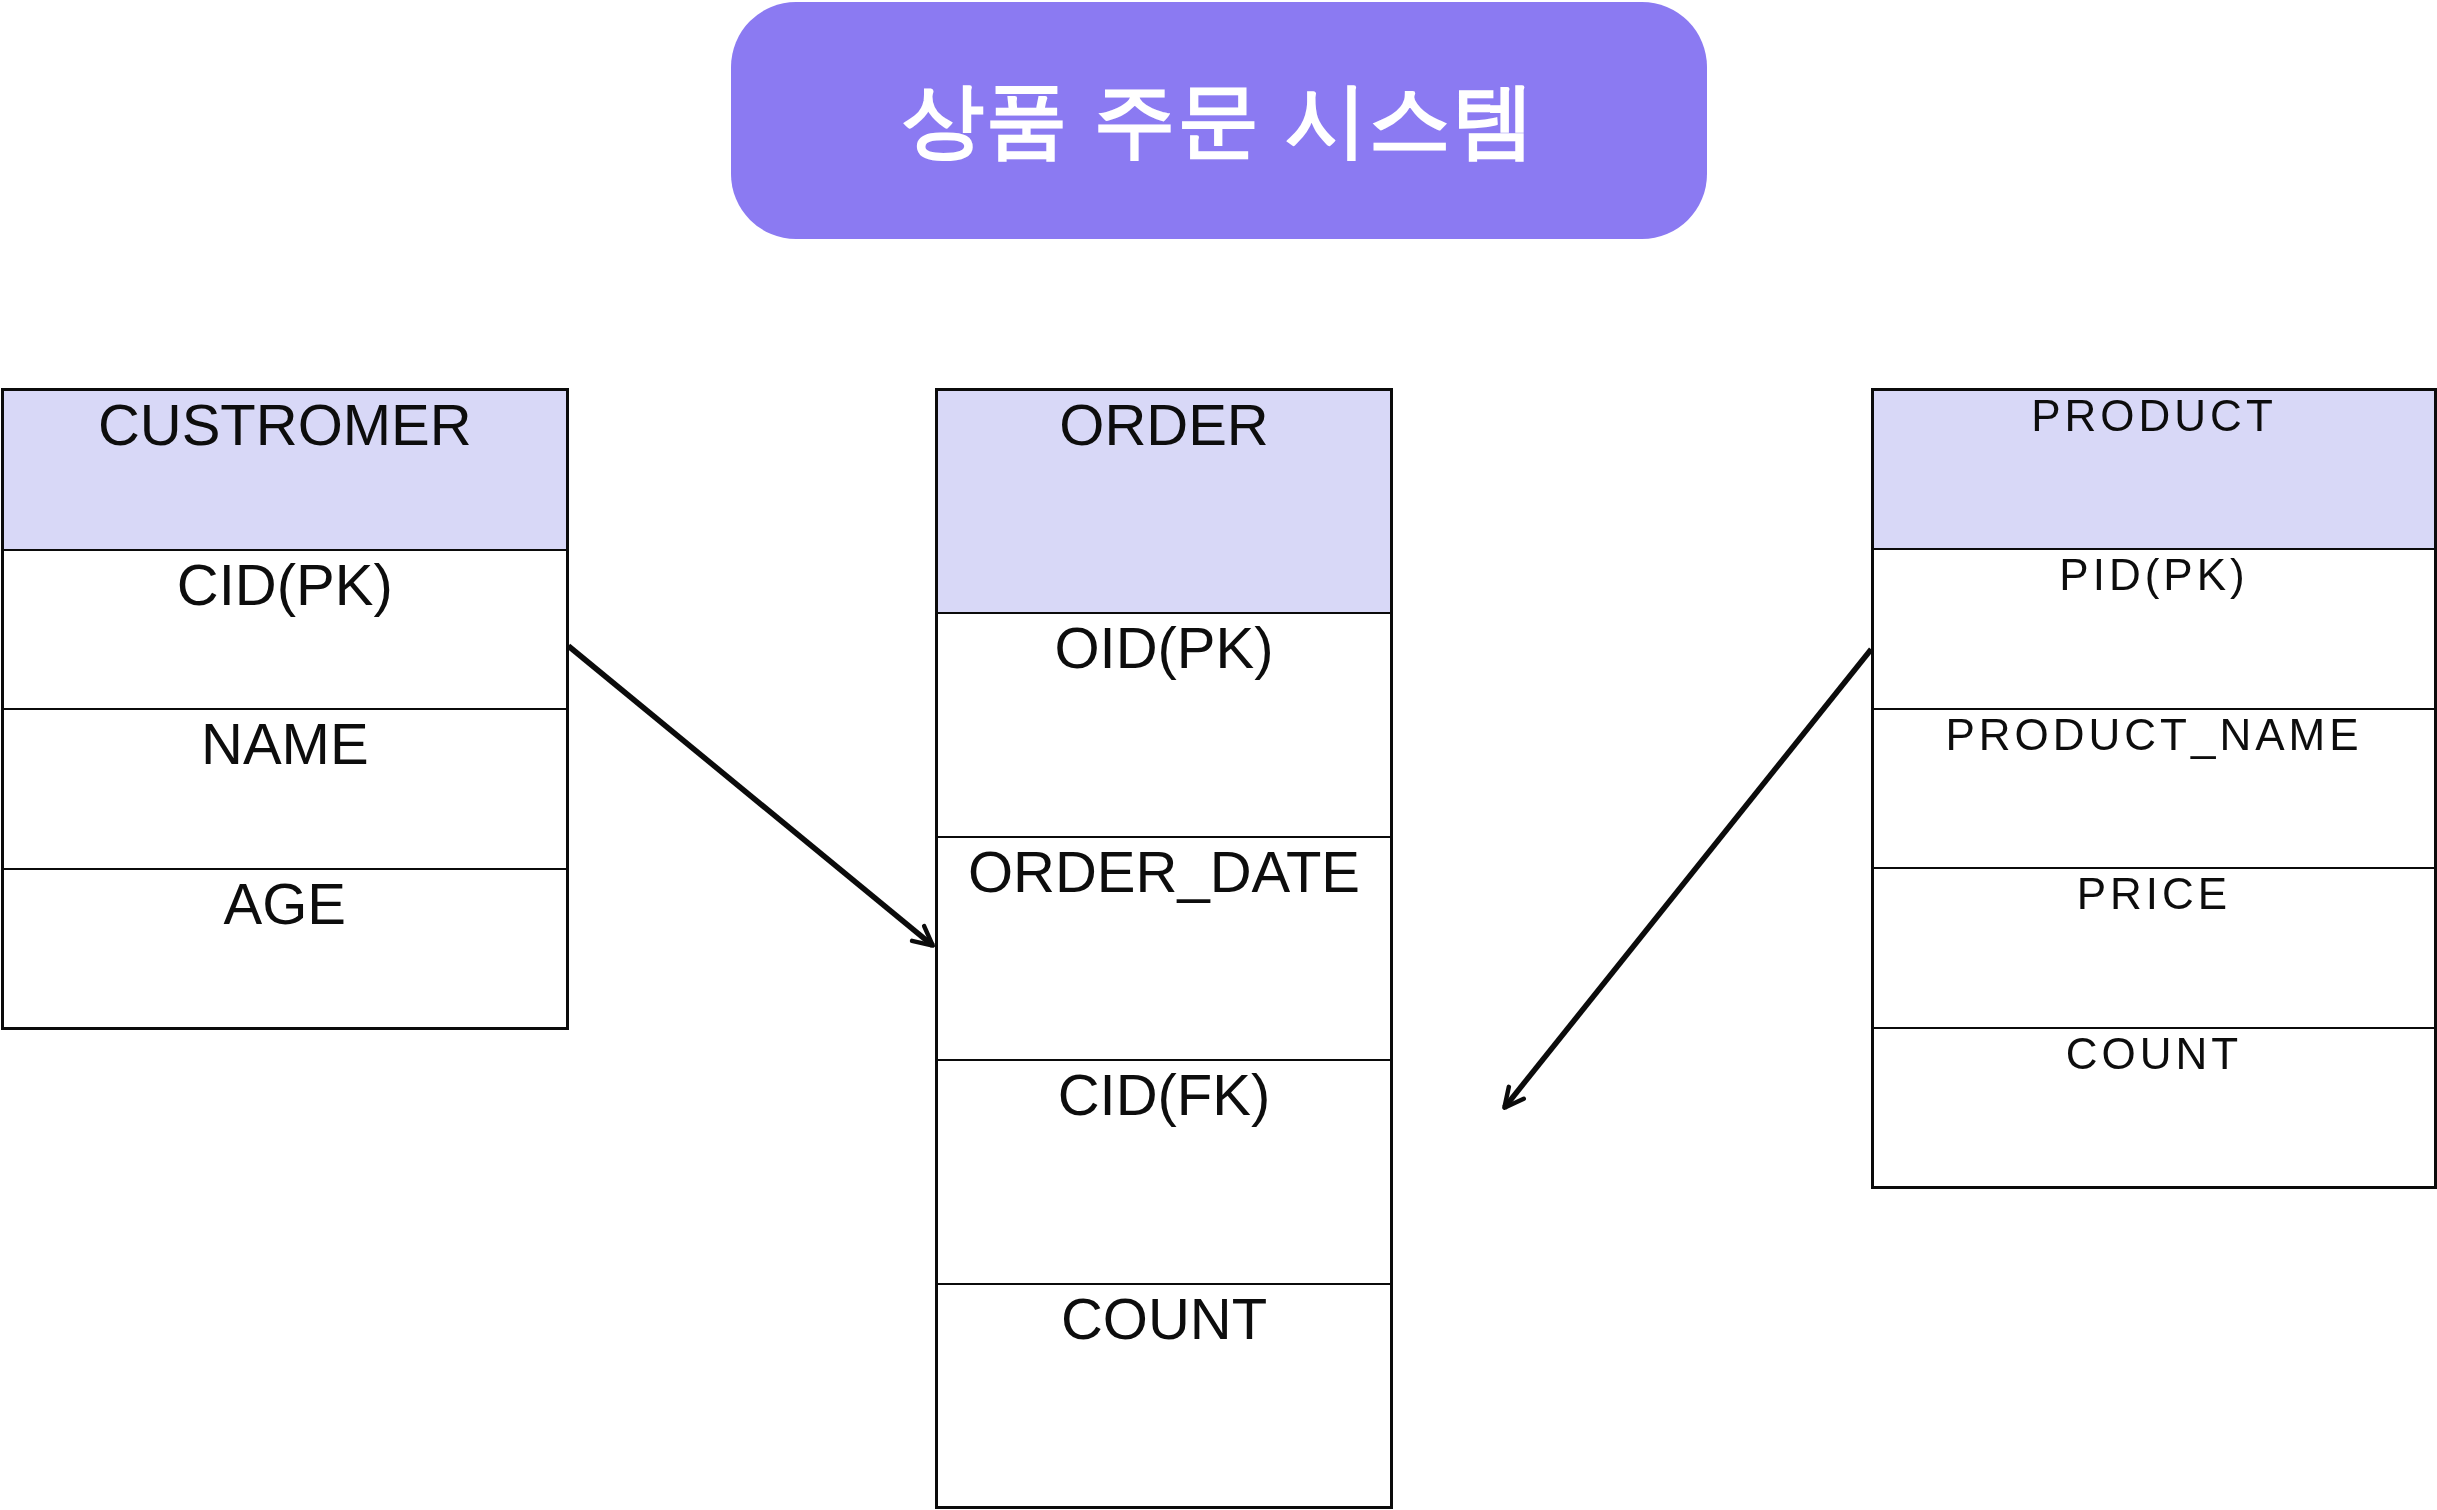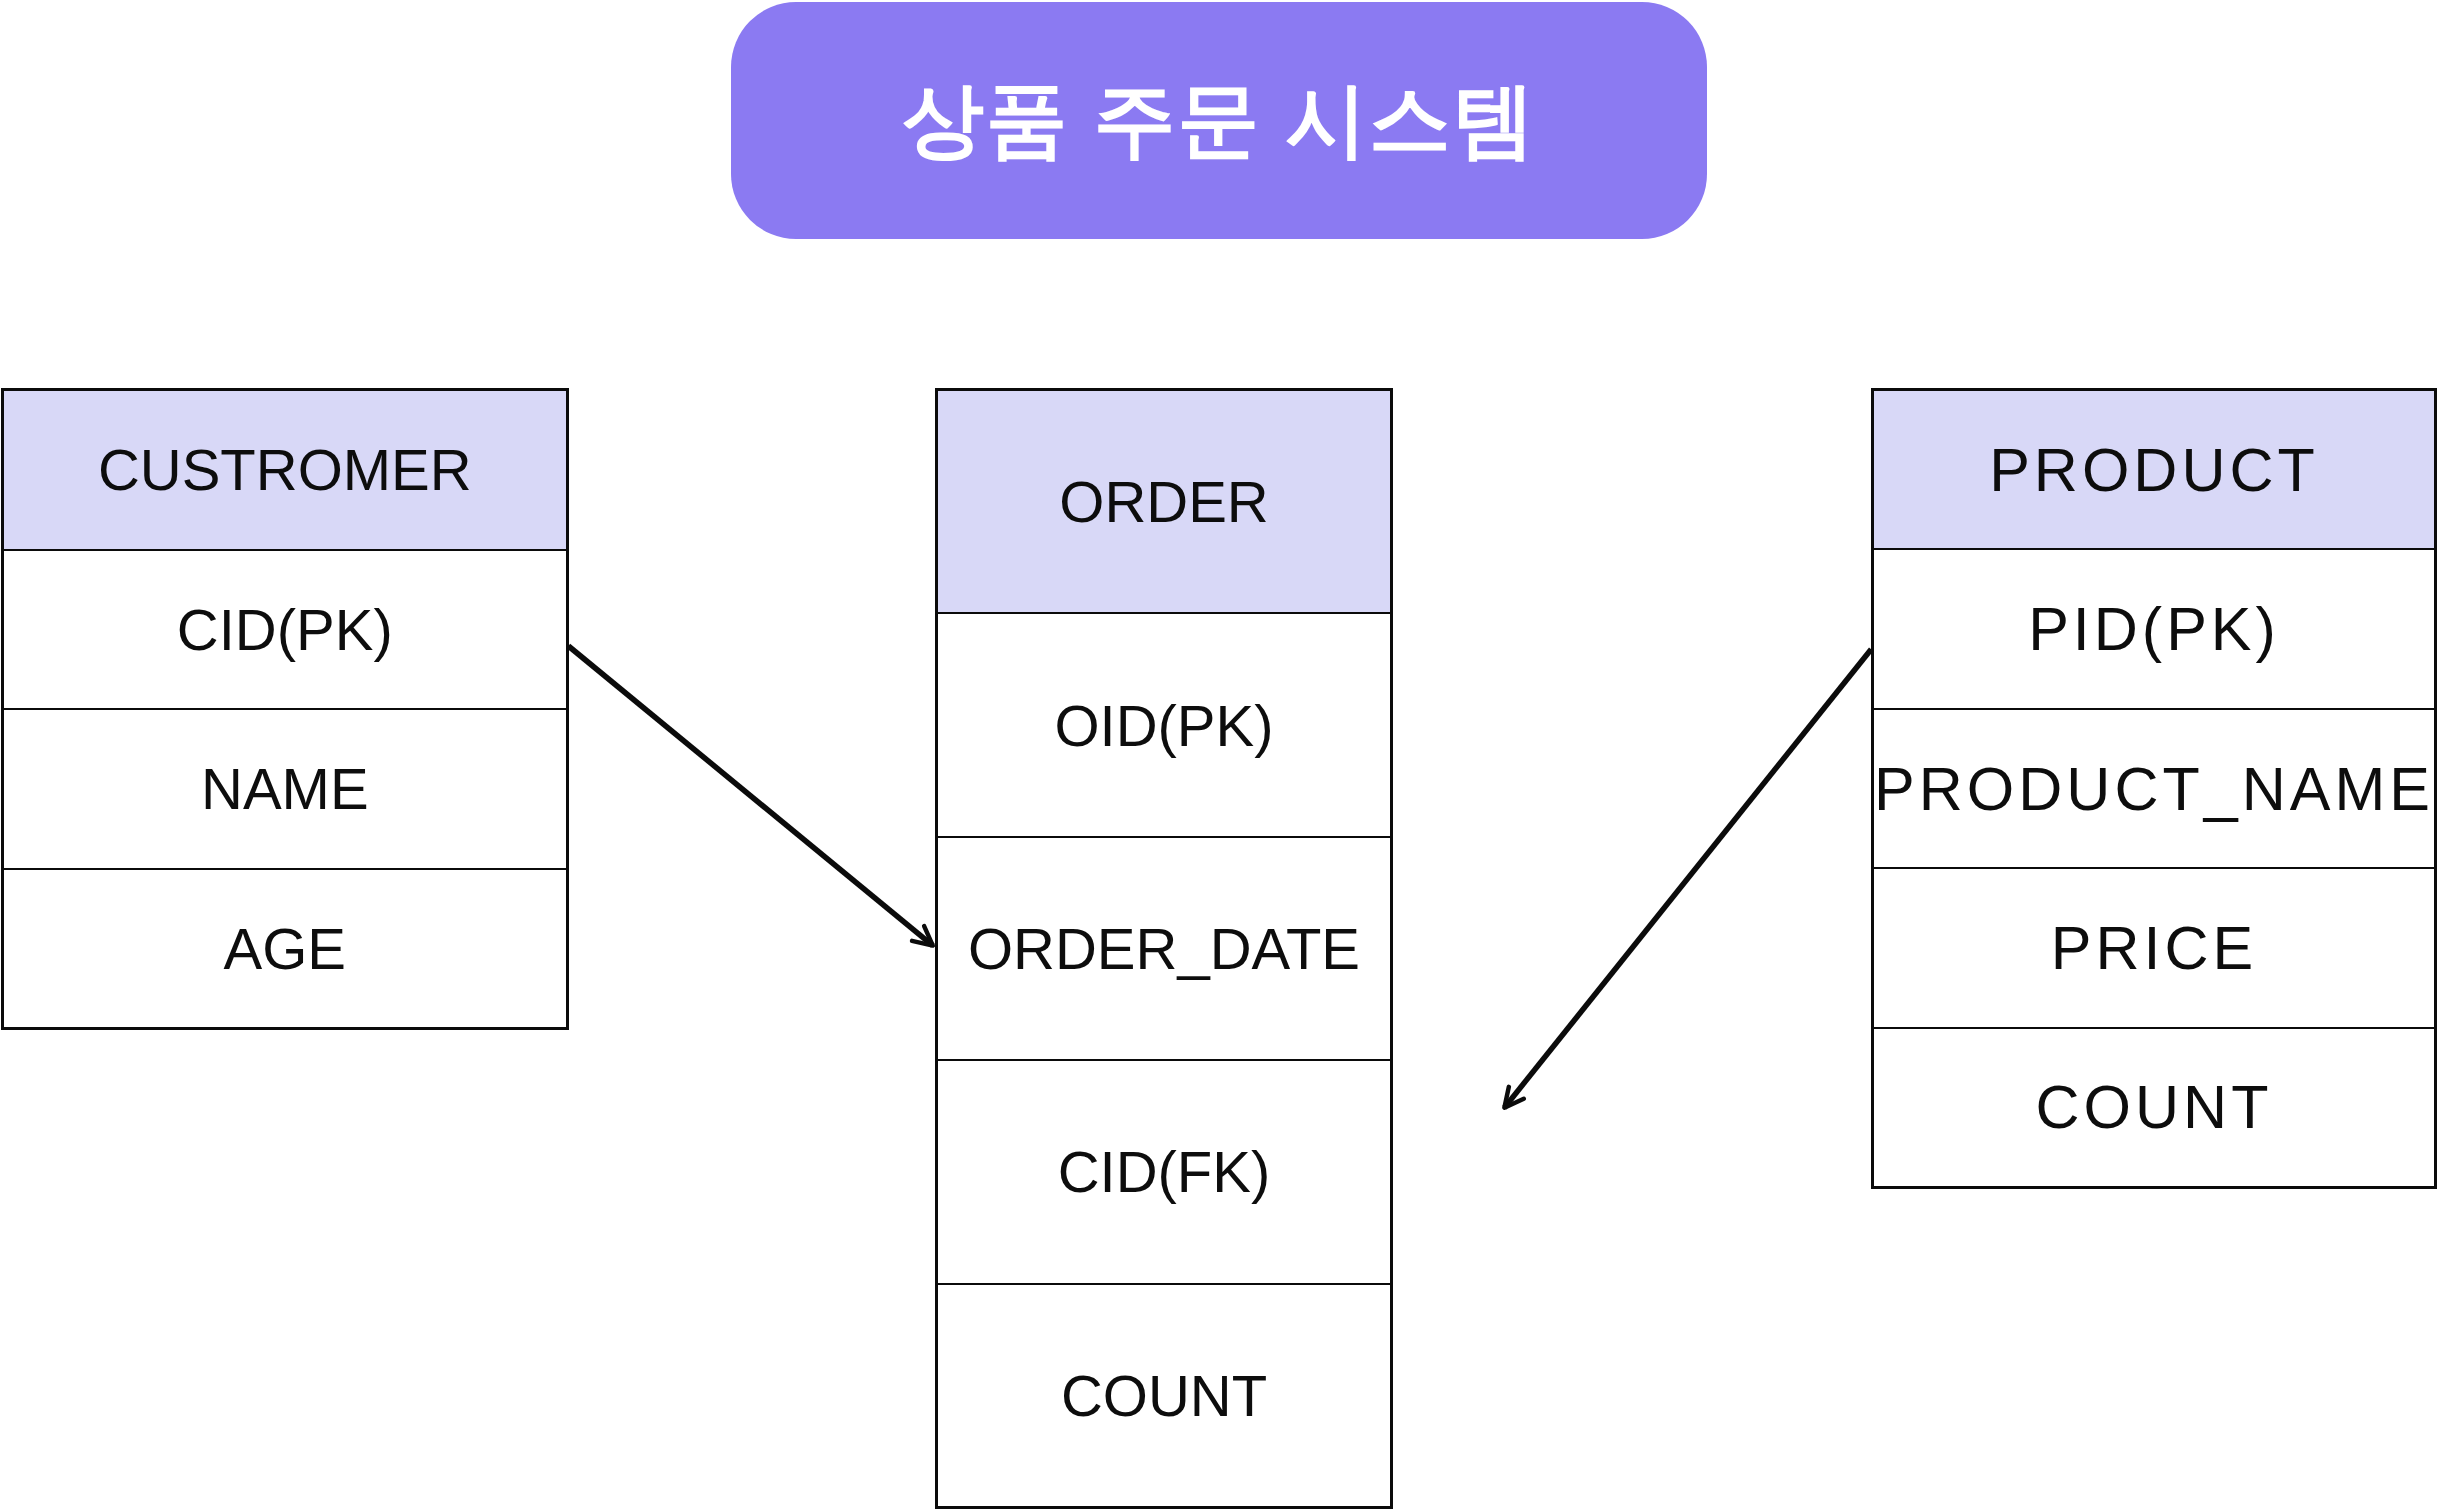--- a/index.html
+++ b/index.html
@@ -42,34 +42,34 @@
   .etable{
     position:absolute;
     display:flex;
     flex-direction:column;
     border:3.2px solid var(--border);
     background:var(--row-bg);
   }
   .etable .row{
     flex:1;
     display:flex;
-    align-items:center;
+    align-items:flex-start;
     justify-content:center;
     border-top:2.4px solid var(--border);
     background:var(--row-bg);
     color:var(--text);
     font-size:58px;
     white-space:nowrap;
   }
   .etable .row:first-child{border-top:none;}
   .etable .thead{background:var(--header-bg);}
   #t-customer{left:0.8px;  top:388px; width:568px; height:642px;}
   #t-order   {left:935px;top:388px; width:458px; height:1121px;}
   #t-product {left:1871px;top:388px; width:566px; height:801px;}
-  #t-product .row{letter-spacing:4px;font-size:61px;}
+  #t-product .row{letter-spacing:4px;font-size:44px;}
   
   .arrows{
     position:absolute;
     left:0;top:0;
     width:2438px;height:1511px;
     pointer-events:none;
   }
   .arrow-line{
     stroke:var(--arrow);
     stroke-width:7;

